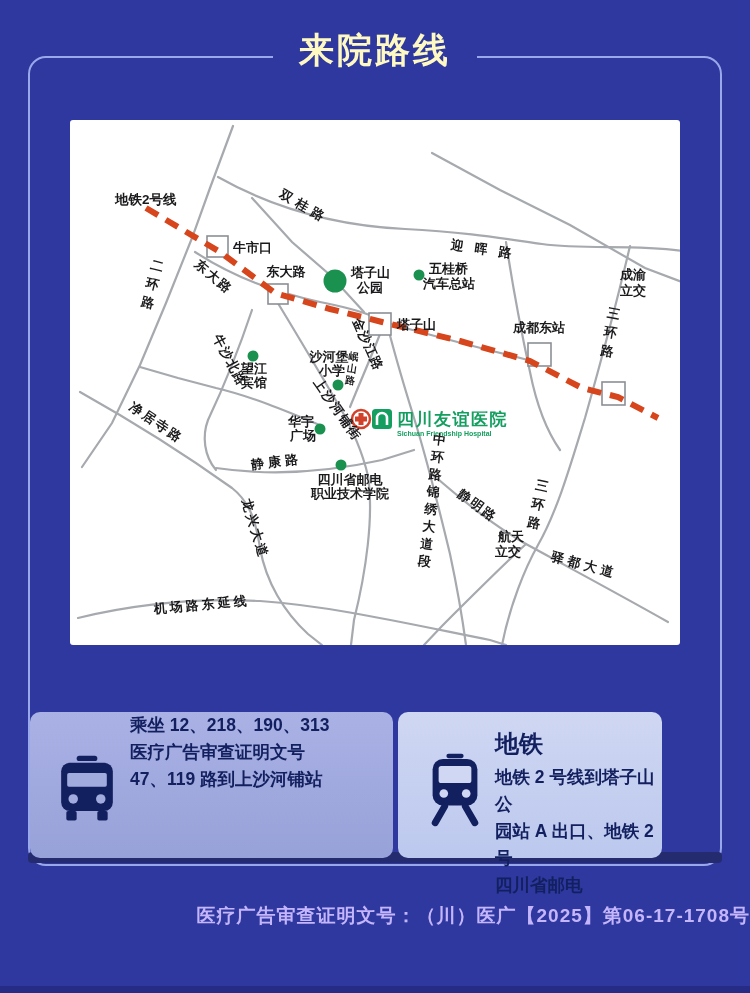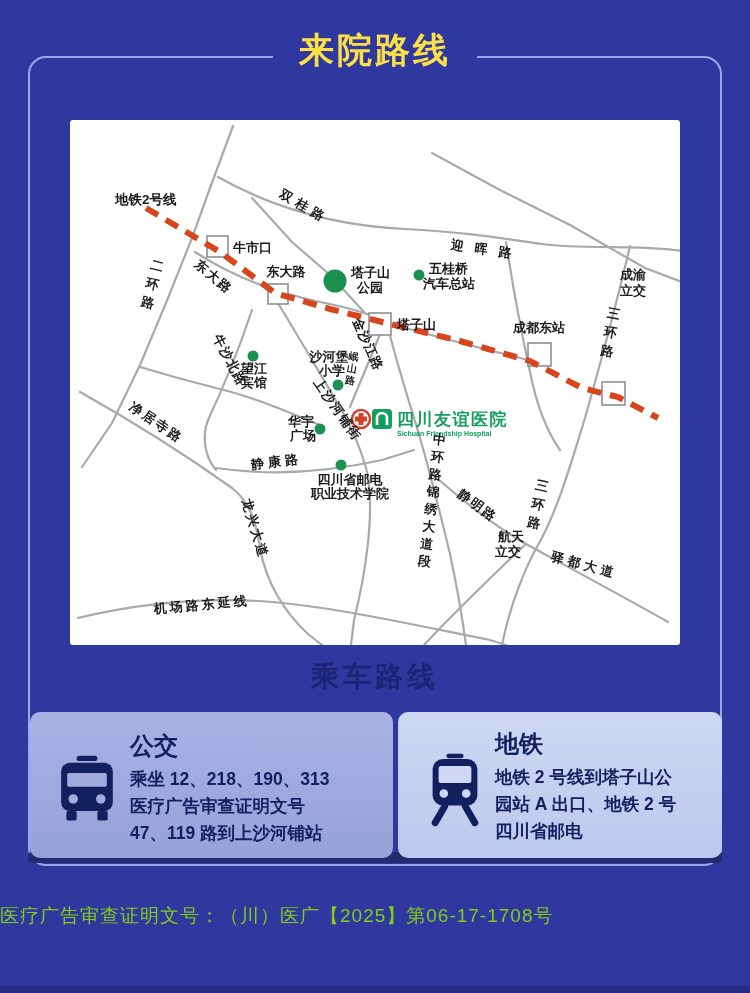--- a/index.html
+++ b/index.html
@@ -1,41 +1,41 @@
 <!DOCTYPE html>
 <html><head>
 <meta charset="utf-8">
 <style>
   html,body{margin:0;padding:0;background:#20276f;}
   .stage{position:relative;width:750px;height:993px;background:#2e389f;overflow:hidden;
          font-family:"Liberation Sans","DejaVu Sans",sans-serif;}
   .frame{position:absolute;left:28px;top:56px;width:690px;height:806px;
          border:2px solid #98a8ea;border-radius:18px;}
   .title{position:absolute;top:24px;left:50%;transform:translateX(-50%);
-         background:#2e389f;color:#fde047;font-size:35px;font-weight:800;
+         background:#2e389f;color:#fef9c3;font-size:35px;font-weight:800;
          letter-spacing:3px;padding:0 26px;z-index:3;line-height:52px;margin:0;}
   .map-panel{position:absolute;left:70px;top:120px;width:610px;height:525px;
              background:#ffffff;border-radius:3px;z-index:2;}
   .map-panel svg{display:block;}
   .section-title{position:absolute;top:658px;left:0;width:100%;text-align:center;
                  color:#1c2574;font-size:28px;font-weight:700;letter-spacing:4px;z-index:2;}
   .shadow-strip{position:absolute;left:28px;top:852px;width:694px;height:11px;
                 background:#242b6f;border-radius:4px;z-index:1;}
   .card{position:absolute;top:712px;height:146px;border-radius:10px;z-index:2;
         color:#13205f;}
   .card-bus{left:30px;width:363px;background:linear-gradient(#aab1e5,#97a2d8);}
-  .card-metro{left:398px;width:324px;background:linear-gradient(#cfd7f2,#bcc8ee);}
+  .card-metro{left:398px;width:264px;background:linear-gradient(#cfd7f2,#bcc8ee);}
   .card-icon{position:absolute;left:26px;top:42px;width:62px;height:76px;}
   .card-metro .card-icon{top:40px;}
   .card-title{margin:18px 0 4px 100px;font-size:24px;font-weight:800;}
   .card-text{margin-left:100px;font-size:17.5px;font-weight:600;line-height:27px;}
   .card-metro .card-title{margin-top:16px;margin-left:97px;}
   .card-metro .card-text{margin-left:97px;}
-  .footer{position:absolute;top:903px;left:0;width:100%;text-align:left;
-          color:#84cc16;font-size:19px;font-weight:400;letter-spacing:1px;}
+  .footer{position:absolute;top:903px;left:0;width:100%;text-align:right;
+          color:#c4b5fd;font-size:19px;font-weight:700;letter-spacing:1px;}
   .bottom-edge{position:absolute;left:0;bottom:0;width:100%;height:7px;background:#262c86;}
   svg text{font-family:"Liberation Sans","DejaVu Sans",sans-serif;}
 </style>
 </head>
 <body>
 
 <div class="stage">
 
   <div class="frame"></div>
 
@@ -141,37 +141,35 @@
         <text x="281" y="157">塔子山</text>
         <text x="287" y="172">公园</text>
         <text x="359" y="153">五桂桥</text>
         <text x="353" y="168">汽车总站</text>
         <text x="280" y="364" text-anchor="middle">四川省邮电</text>
         <text x="280" y="378" text-anchor="middle">职业技术学院</text>
       </g>
     </svg>
   </div>
 
-  <div class="section-title">乘车路线</div>
 
   <div class="shadow-strip"></div>
 
   <div class="card card-bus">
     <div class="card-icon">
       <svg width="62" height="76" viewBox="0 0 72 84">
         <rect x="24" y="0" width="24" height="6" rx="3" fill="#13205f"></rect>
         <rect x="6" y="8" width="60" height="56" rx="10" fill="#13205f"></rect>
         <rect x="13" y="20" width="46" height="16" rx="2" fill="#a1abde"></rect>
         <circle cx="20" cy="50" r="5.5" fill="#a1abde"></circle>
         <circle cx="52" cy="50" r="5.5" fill="#a1abde"></circle>
         <rect x="12" y="64" width="12" height="11" rx="2" fill="#13205f"></rect>
         <rect x="48" y="64" width="12" height="11" rx="2" fill="#13205f"></rect>
       </svg>
     </div>
-    <div class="card-title">公交</div>
     <div class="card-text">
       <div>乘坐 12、218、190、313</div>
       <div>医疗广告审查证明文号</div>
       <div>47、119 路到上沙河铺站</div>
     </div>
   </div>
 
   <div class="card card-metro">
     <div class="card-icon">
       <svg width="62" height="76" viewBox="0 0 72 84">

